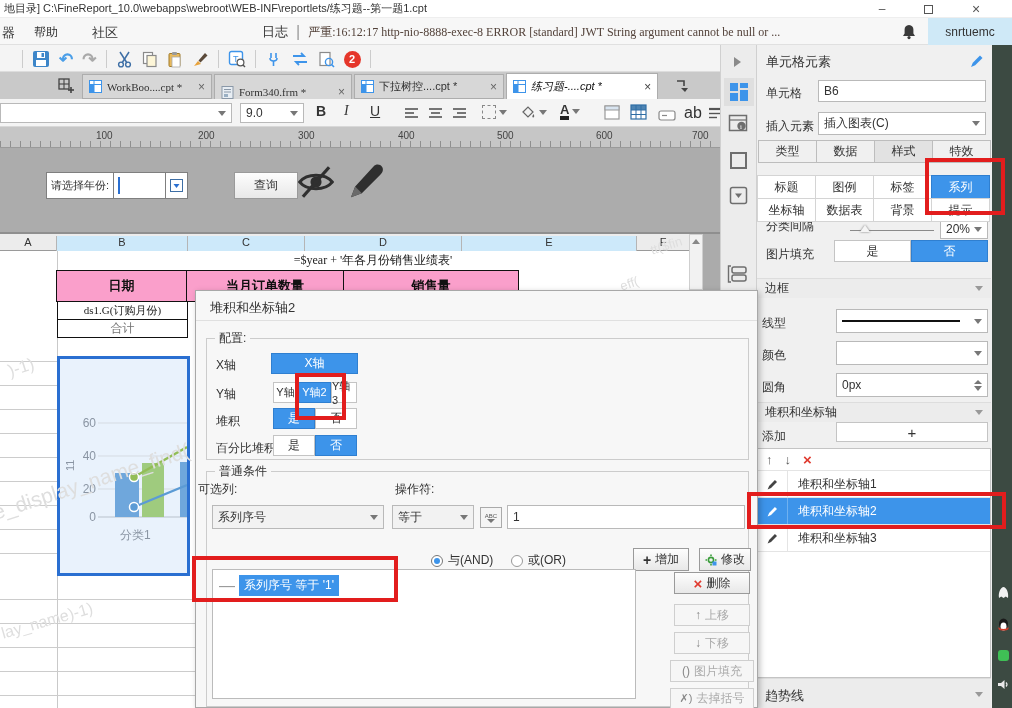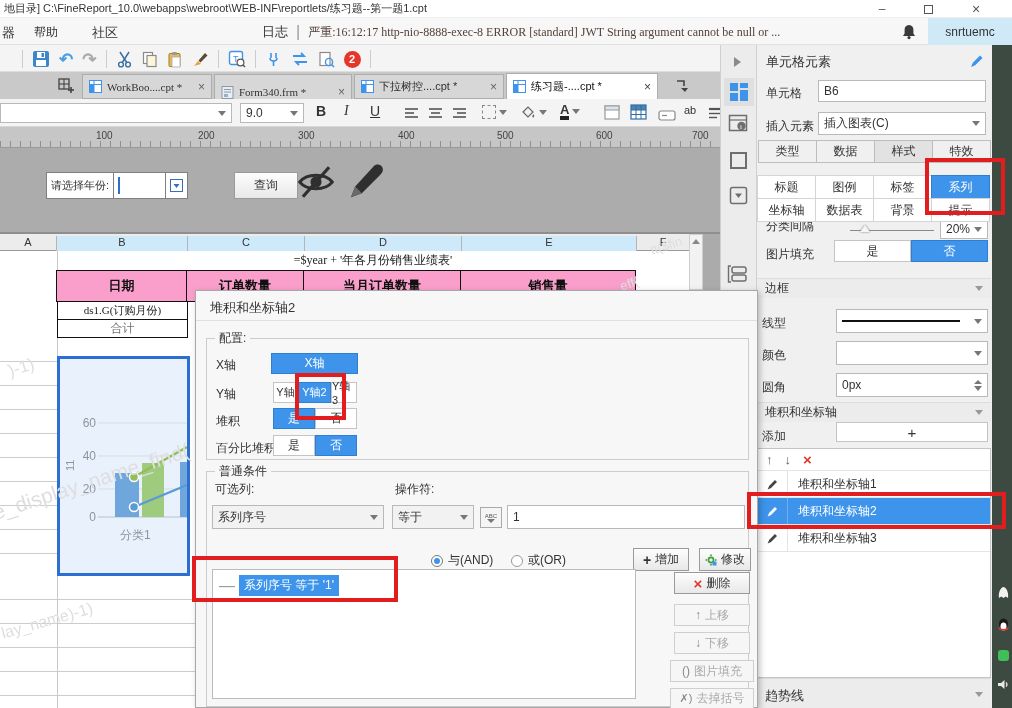--- a/index.html
+++ b/index.html
@@ -187,21 +187,21 @@
         <svg width="13" height="13" viewBox="0 0 13 13">
           <rect x="0.5" y="0.5" width="12" height="12" fill="#fff" stroke="#3d94ea"></rect>
           <line x1="0.5" y1="4.5" x2="12.5" y2="4.5" stroke="#3d94ea"></line>
           <line x1="5" y1="0.5" x2="5" y2="12.5" stroke="#3d94ea"></line>
           <rect x="0.5" y="4.5" width="4.5" height="8" fill="#3d94ea"></rect>
         </svg>
       </span>
     <span style="font-size:11px;color:#333;">下拉树控....cpt *</span>
     <span style="margin-left:auto;color:#666;font-size:12px;">×</span>
   </div>
-  <div class="r" style="left:506px;top:73px;width:152px;height:26px;background:#fff;border:1px solid #adadad;border-bottom:none;display:flex;align-items:center;gap:5px;padding:0 6px;z-index:3;">
+  <div class="r" style="left:506px;top:73px;width:152px;height:26px;background:#fff;border:1px solid #adadad;border-bottom:none;display:flex;align-items:center;gap:5px;padding:0 6px;z-index:3;font-style:italic;">
     <span class="ico">
         <svg width="13" height="13" viewBox="0 0 13 13">
           <rect x="0.5" y="0.5" width="12" height="12" fill="#fff" stroke="#3d94ea"></rect>
           <line x1="0.5" y1="4.5" x2="12.5" y2="4.5" stroke="#3d94ea"></line>
           <line x1="5" y1="0.5" x2="5" y2="12.5" stroke="#3d94ea"></line>
           <rect x="0.5" y="4.5" width="4.5" height="8" fill="#3d94ea"></rect>
         </svg>
       </span>
     <span style="font-size:11px;color:#111;">练习题-....cpt *</span>
     <span style="margin-left:auto;color:#444;font-size:12px;">×</span>
@@ -264,21 +264,21 @@
         <line x1="1" y1="6" x2="16" y2="6" stroke="#2e6da4"></line>
         <line x1="1" y1="10.5" x2="16" y2="10.5" stroke="#2e6da4"></line>
         <line x1="6" y1="1" x2="6" y2="15" stroke="#2e6da4"></line>
         <line x1="11" y1="1" x2="11" y2="15" stroke="#2e6da4"></line>
         <rect x="1" y="1" width="15" height="5" fill="#2e6da4" opacity="0.85"></rect>
       </svg></div>
   <div class="r" style="left:658px;top:107px;"><svg width="18" height="11" viewBox="0 0 18 11">
         <rect x="1" y="1" width="16" height="9" rx="2" fill="#fff" stroke="#888" stroke-width="1.2"></rect>
         <line x1="4" y1="5.5" x2="9" y2="5.5" stroke="#888" stroke-width="1.2"></line>
       </svg></div>
-  <div class="r" style="left:684px;top:104px;font-size:11px;color:#333;">ab</div>
+  <div class="r" style="left:684px;top:104px;font-size:16px;color:#333;">ab</div>
   <div class="r" style="left:708px;top:106px;"><svg width="15" height="13" viewBox="0 0 15 13">
         <line x1="1" y1="2" x2="14" y2="2" stroke="#555" stroke-width="2.2"></line>
         <line x1="1" y1="6.5" x2="14" y2="6.5" stroke="#555" stroke-width="1.4"></line>
         <line x1="1" y1="10.5" x2="9" y2="10.5" stroke="#555" stroke-width="1.4"></line>
       </svg></div>
   <div class="r" style="left:732px;top:104px;font-size:11px;font-style:italic;color:#333;font-family:'Liberation Serif',serif;">F(x)</div>
   <div class="r" style="left:762px;top:104px;"><svg width="14" height="15" viewBox="0 0 14 15">
         <rect x="1" y="7" width="3" height="7" fill="#3b5f8f"></rect>
         <rect x="5.5" y="3" width="3" height="11" fill="#3b5f8f"></rect>
         <rect x="10" y="5.5" width="3" height="8.5" fill="#3b5f8f"></rect>
@@ -351,23 +351,20 @@
   </div>
 
   <div class="r" style="left:57px;top:251px;width:632px;height:19px;display:flex;align-items:center;justify-content:center;">
     <span style="font-size:12px;color:#222;font-family:'Liberation Serif',serif;">=$year + '年各月份销售业绩表'</span>
   </div>
   <div class="r" style="left:57px;top:251px;width:1px;height:457px;background:#c9c9c9;"></div>
 
   <div class="r" style="left:57px;top:270px;height:32px;display:flex;z-index:2;">
     <div class="pinkcell" style="width:131px;">
         <span>日期</span>
-      </div>
-    <div class="pinkcell" style="width:118px;">
-        <span>订单数量</span>
       </div>
     <div class="pinkcell" style="width:158px;">
         <span>当月订单数量</span>
       </div>
     <div class="pinkcell" style="width:176px;">
         <span>销售量</span>
       </div>
   </div>
 
   <div class="r" style="left:57px;top:302px;width:131px;height:18px;border:1px solid #111;border-top:none;display:flex;align-items:center;justify-content:center;z-index:2;background:#fff;">
@@ -631,21 +628,21 @@
     <div class="r btnw" style="left:77px;top:144px;width:42px;height:21px;">
         <span>是</span>
       </div>
     <div class="r btnb" style="left:119px;top:144px;width:42px;height:21px;">
         <span>否</span>
       </div>
 
     <div class="fs" style="position:absolute;left:10px;top:180px;width:543px;height:236px;">
       <span class="fsleg">普通条件</span>
     </div>
-    <span class="r lbl" style="left:19px;top:190px;">可选列:</span>
+    <span class="r lbl" style="left:2px;top:190px;">可选列:</span>
     <span class="r lbl" style="left:199px;top:190px;">操作符:</span>
     <div class="r sel" style="left:16px;top:214px;width:172px;height:24px;background:#f2f2f2;">
         <span>系列序号</span>
         <span class="car"></span>
       </div>
     <div class="r sel" style="left:196px;top:214px;width:82px;height:24px;background:#f2f2f2;">
         <span>等于</span>
         <span class="car"></span>
       </div>
     <div class="r" style="left:284px;top:216px;width:22px;height:21px;border:1px solid #aaa;background:#f5f5f5;display:flex;flex-direction:column;align-items:center;justify-content:center;">

